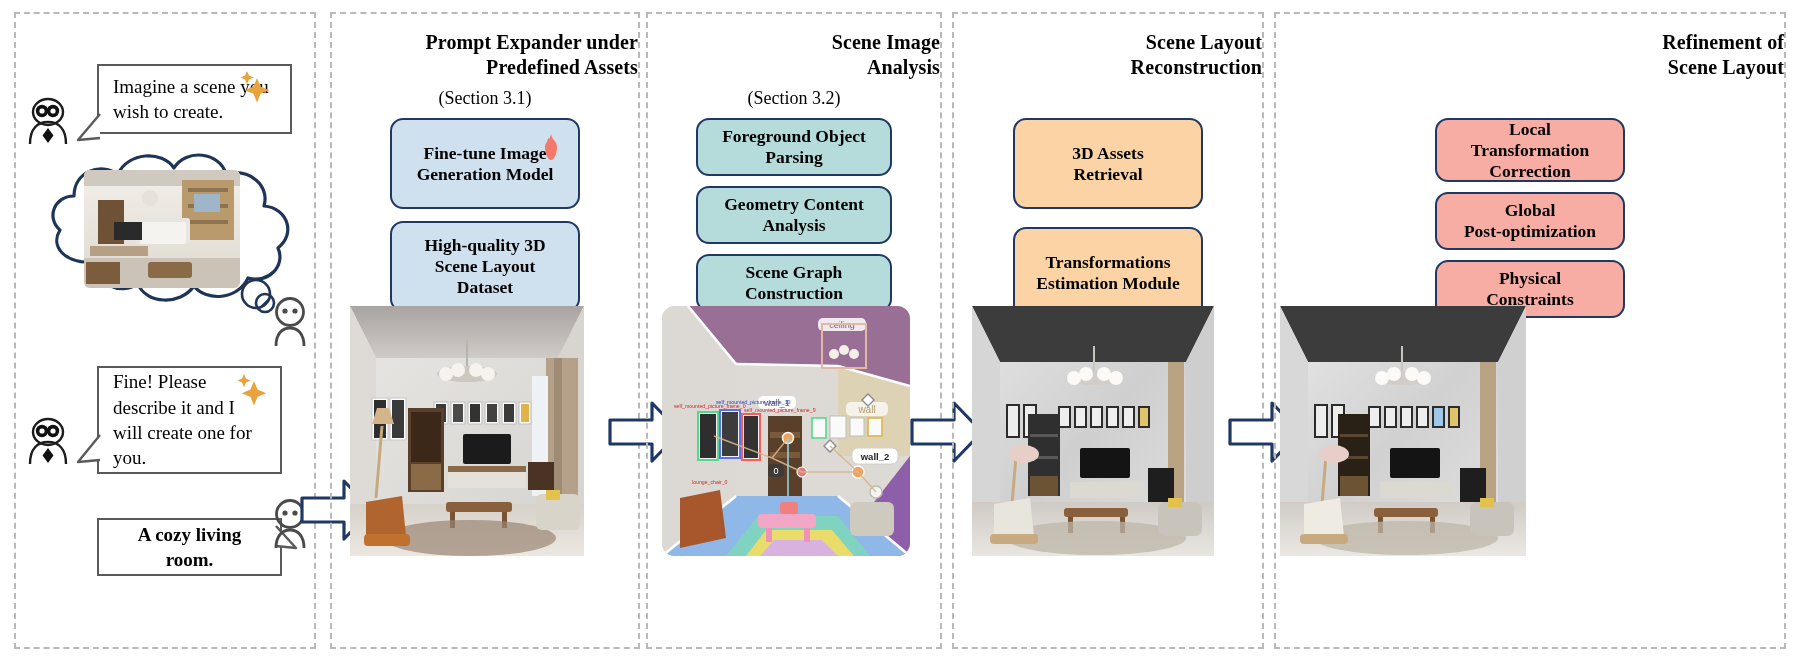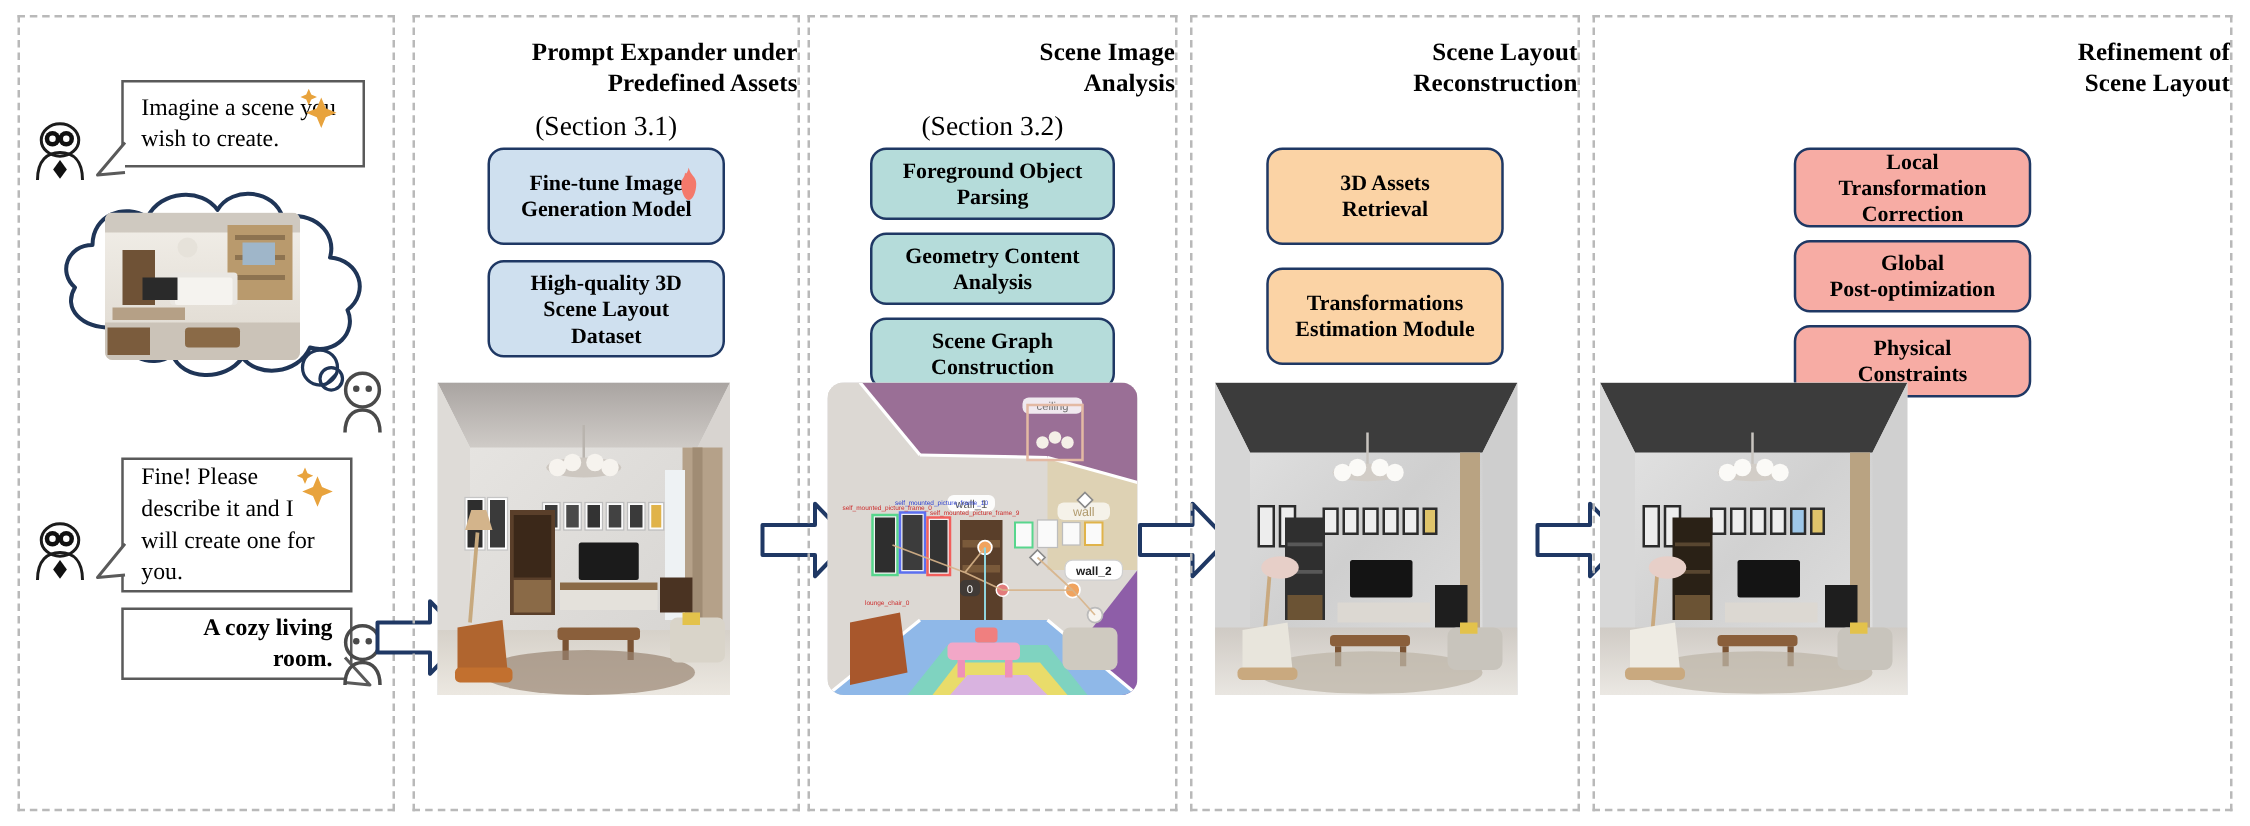--- a/index.html
+++ b/index.html
@@ -26,21 +26,21 @@
   
   .col-title{
     position:absolute;left:0;right:0;top:16px;
     text-align:right;
     font-weight:bold;font-size:20px;line-height:1.23;
     letter-spacing:.1px;
     color:#000;
   }
   .col-sub{
     position:absolute;left:0;right:0;top:74px;
-    text-align:center;font-size:22px;color:#000;
+    text-align:center;font-size:18px;color:#000;
   }
   .p5 .col-sub{top:74px;}
 
   
   .boxstack{position:absolute;left:0;right:0;top:104px;
     display:flex;flex-direction:column;align-items:center;gap:12px;}
   .sbox{
     position:relative;
     box-sizing:border-box;
     border:2.5px solid #1f3864;
@@ -52,21 +52,21 @@
     color:#000;
   }
   .blue{background:#cfe0ef;}
   .teal{background:#b5dcda;}
   .orange{background:#fbd3a5;}
   .red{background:#f7aca4;}
 
   .b-w190{width:190px;}
   .b-w196{width:196px;}
 
-  .h78{height:78px;}
+  .h78{height:91px;}
   .h64{height:64px;}
   .h58{height:58px;}
 
   .fire{
     position:absolute;right:16px;top:14px;
     width:22px;height:26px;
   }
 
   
   .shot{
@@ -81,21 +81,21 @@
   .bubble{
     position:absolute;
     box-sizing:border-box;
     border:2.5px solid #5a5a5a;
     background:#fff;
     font-size:19px;line-height:1.33;
     color:#000;
     padding:10px 14px;
     display:flex;align-items:center;
   }
-  .bubble.bold{font-weight:bold;justify-content:center;text-align:right;}
+  .bubble.bold{font-weight:bold;justify-content:center;text-align:center;margin-top:32px;}
   .spark{position:absolute;}
   .bot{position:absolute;}
   .cloud{position:absolute;}
   .dreamimg{position:absolute;overflow:hidden;border-radius:6px;}
 </style>
 </head>
 <body>
 
 <div class="figure">
 

